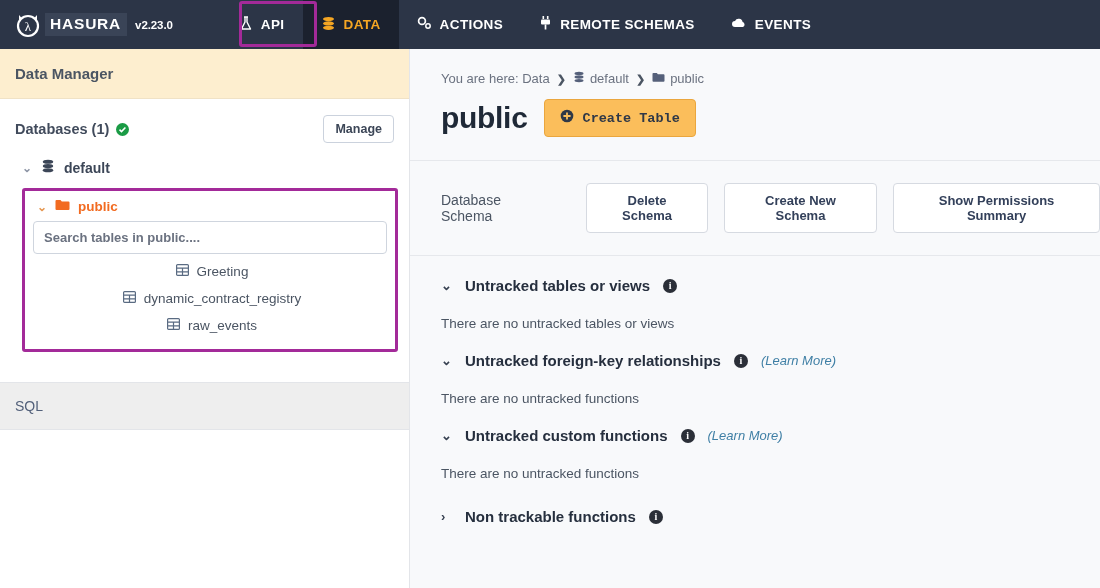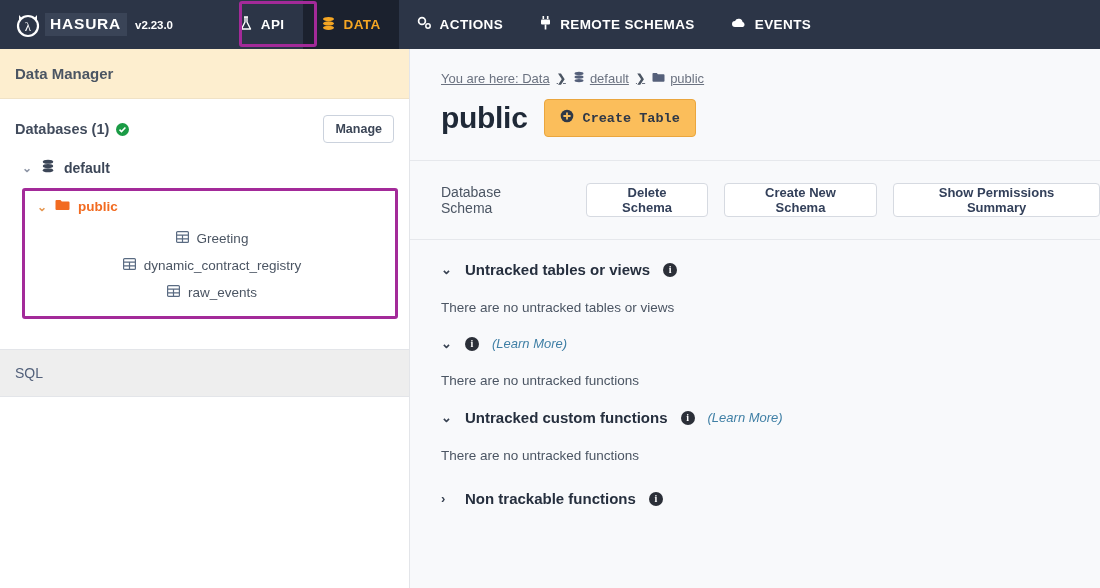--- a/index.html
+++ b/index.html
@@ -163,23 +163,23 @@
   .sidebar-fill { flex: 1; background: #ffffff; }
 
   
   .main {
     flex: 1;
     background: #f8f9fb;
     overflow: hidden;
     position: relative;
   }
   .breadcrumb {
-    display: flex; align-items: center; gap: 7px;
+    display: flex; align-items: flex-end; gap: 7px;
     padding: 22px 4px 0 31px;
-    font-size: 13px; color: #6b7280; text-decoration: underline;
+    font-size: 13px; color: #6b7280;
   }
   .breadcrumb .crumb { display: flex; align-items: center; gap: 5px; cursor: pointer; }
   .bc-sep { color: #4b5563; font-size: 11px; font-weight: bold; }
   .title-row {
     display: flex; align-items: center; gap: 16px;
     padding: 13px 0 0 31px;
   }
   .page-title { font-size: 30px; font-weight: bold; color: #1f2937; letter-spacing: -0.3px; }
   .create-btn {
     display: inline-flex; align-items: center; gap: 9px;
@@ -197,21 +197,21 @@
     display: flex; align-items: center; gap: 16px;
     padding: 22px 0 0 31px;
   }
   .schema-actions-label { font-size: 14px; color: #4b5563; margin-right: 15px; }
   .ghost-btn {
     border: 1px solid #d6dae1;
     border-radius: 4px;
     background: #ffffff;
     color: #33405a;
     font-size: 13px; font-weight: bold;
-    padding: 1px 14px;
+    padding: 9px 14px;
     cursor: pointer;
     font-family: "Liberation Sans", sans-serif;
   }
   .divider2 { height: 1px; background: #e6e8ec; margin-top: 22px; }
 
   .section { padding-left: 31px; }
   .section-head {
     display: flex; align-items: center; gap: 13px;
     margin-top: 21px;
     cursor: pointer;
@@ -342,20 +342,21 @@
       <div class="schema-node">
         <span class="chev">⌄</span>
         <span>
           <svg width="15" height="12" viewBox="0 0 15 12">
             <path d="M0.5 2 a1 1 0 0 1 1-1 h4 l1.3 1.6 h6.7 a1 1 0 0 1 1 1 v6.4 a1 1 0 0 1 -1 1 h-12 a1 1 0 0 1 -1 -1 Z" fill="#f26b21"></path>
           </svg>
         </span>
         <span>public</span>
       </div>
 
+      <input class="table-search" type="text" placeholder="Search tables in public...." style="">
 
       <div class="table-list">
 
         <div class="table-item">
           <span>
             <svg width="13" height="12" viewBox="0 0 13 12">
               <rect x="0.6" y="0.6" width="11.8" height="10.8" rx="1" fill="none" stroke="#5a6b82" stroke-width="1.2"></rect>
               <path d="M0.6 4.2 H12.4 M0.6 7.8 H12.4 M6.5 4.2 V11.4" stroke="#5a6b82" stroke-width="1.2"></path>
             </svg>
           </span>
@@ -445,20 +446,21 @@
         <span class="sec-chev">⌄</span>
         <span class="section-title">Untracked tables or views</span>
         <span class="info-icon">i</span>
       </div>
       <div class="section-body">There are no untracked tables or views</div>
     </div>
 
     <div class="section">
       <div class="section-head">
         <span class="sec-chev">⌄</span>
+        <span class="section-title">Untracked foreign-key relationships</span>
         <span class="info-icon">i</span>
         <a class="learn-more">(Learn More)</a>
       </div>
       <div class="section-body">There are no untracked functions</div>
     </div>
 
     <div class="section">
       <div class="section-head">
         <span class="sec-chev">⌄</span>
         <span class="section-title">Untracked custom functions</span>

